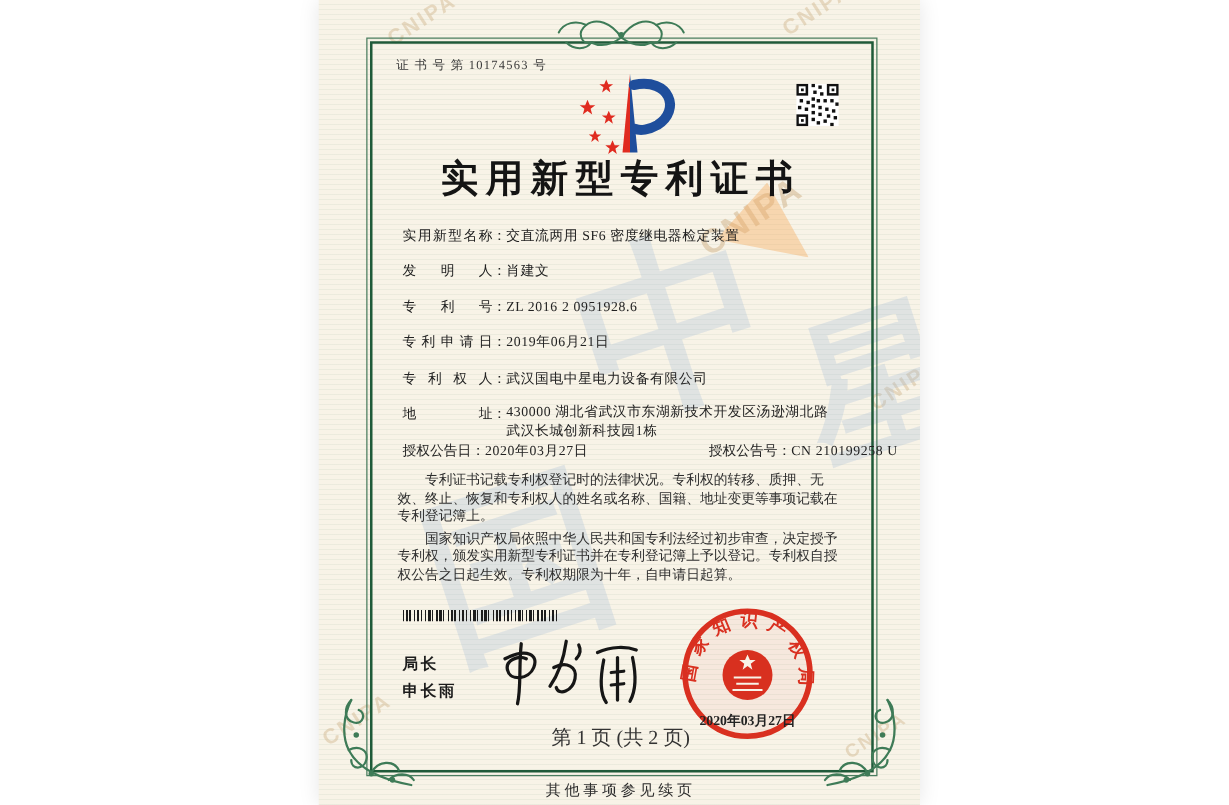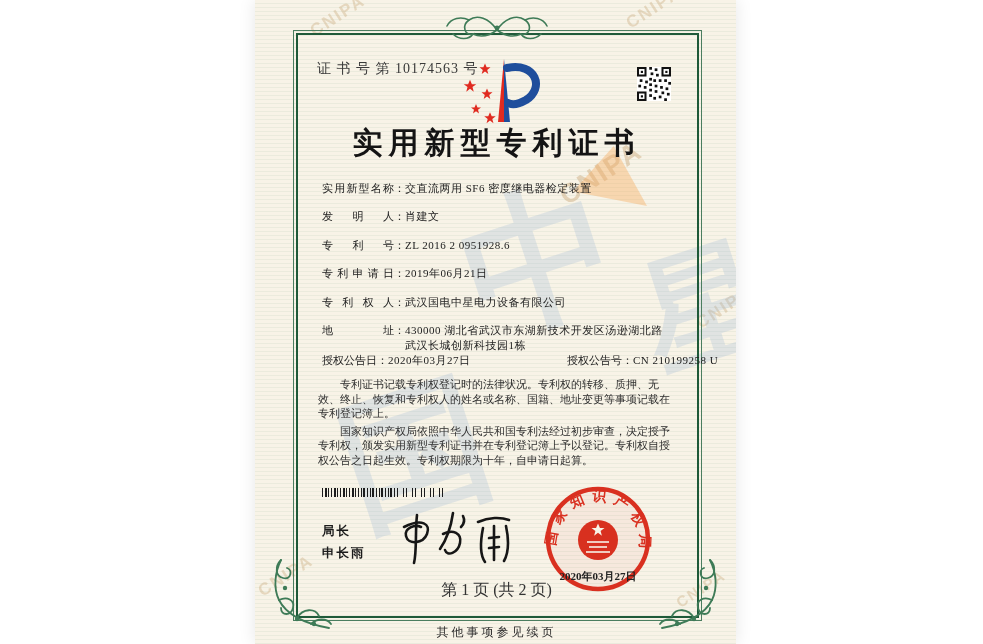--- a/index.html
+++ b/index.html
@@ -15,21 +15,21 @@
       font-family:"Liberation Sans","DejaVu Sans",sans-serif;transform:rotate(-33deg);pointer-events:none;}
   .wm-char{position:absolute;color:rgba(160,188,216,0.28);font-weight:bold;
       font-family:"Liberation Serif",serif;transform:rotate(-18deg);pointer-events:none;line-height:1;}
   .wm-tri{position:absolute;left:318px;top:146px;width:74px;height:60px;
       background:rgba(246,170,92,0.40);clip-path:polygon(55% 0,100% 100%,0 76%);}
   
   .frame{position:absolute;left:38px;top:30px;width:407px;height:589px;
          border:1px solid #4a7d5f;}
   .frame::before{content:'';position:absolute;inset:2px;border:2px solid #1f5a39;}
   
-  .certnum{position:absolute;left:62px;top:60px;font-size:14px;color:#3a3a3a;letter-spacing:1px;}
+  .certnum{position:absolute;left:62px;top:45px;font-size:10px;color:#3a3a3a;letter-spacing:1px;}
   .title{position:absolute;left:38px;top:123px;width:407px;text-align:center;
          font-size:30px;font-weight:bold;color:#141414;letter-spacing:6px;}
   .row{position:absolute;left:67px;font-size:11px;color:#222;white-space:nowrap;}
   .flabel{display:inline-block;width:72px;text-align:justify;text-align-last:justify;}
   .fvalue{letter-spacing:0.5px;}
   .addrval{display:inline-block;width:264px;white-space:normal;vertical-align:top;line-height:15px;}
   .grant2{position:absolute;left:245px;top:0;}
   .paras{position:absolute;left:63px;top:377px;width:362px;}
   .paras p{margin:0 0 3px 0;text-indent:2em;font-size:11px;line-height:14.6px;color:#2e2e2e;}
   .barcode{position:absolute;left:67px;top:488px;width:126px;height:9px;

